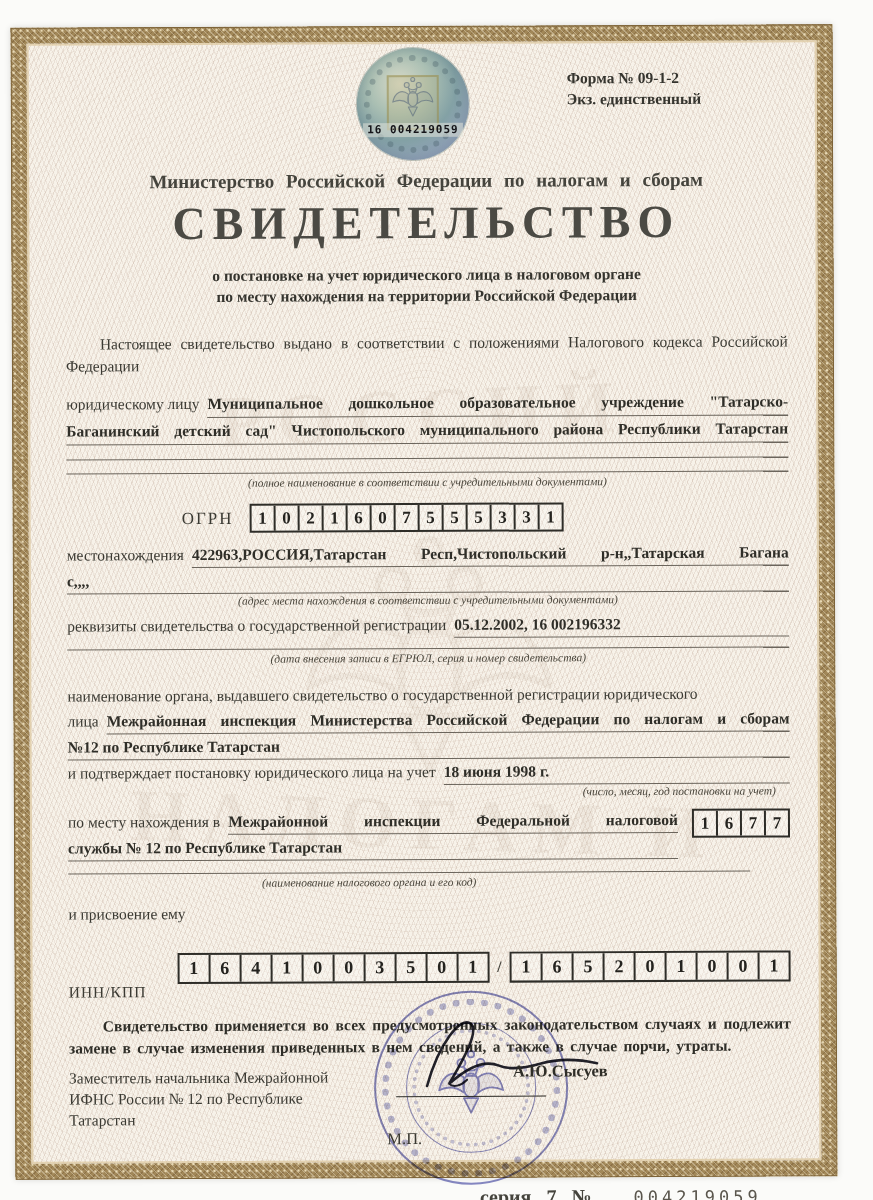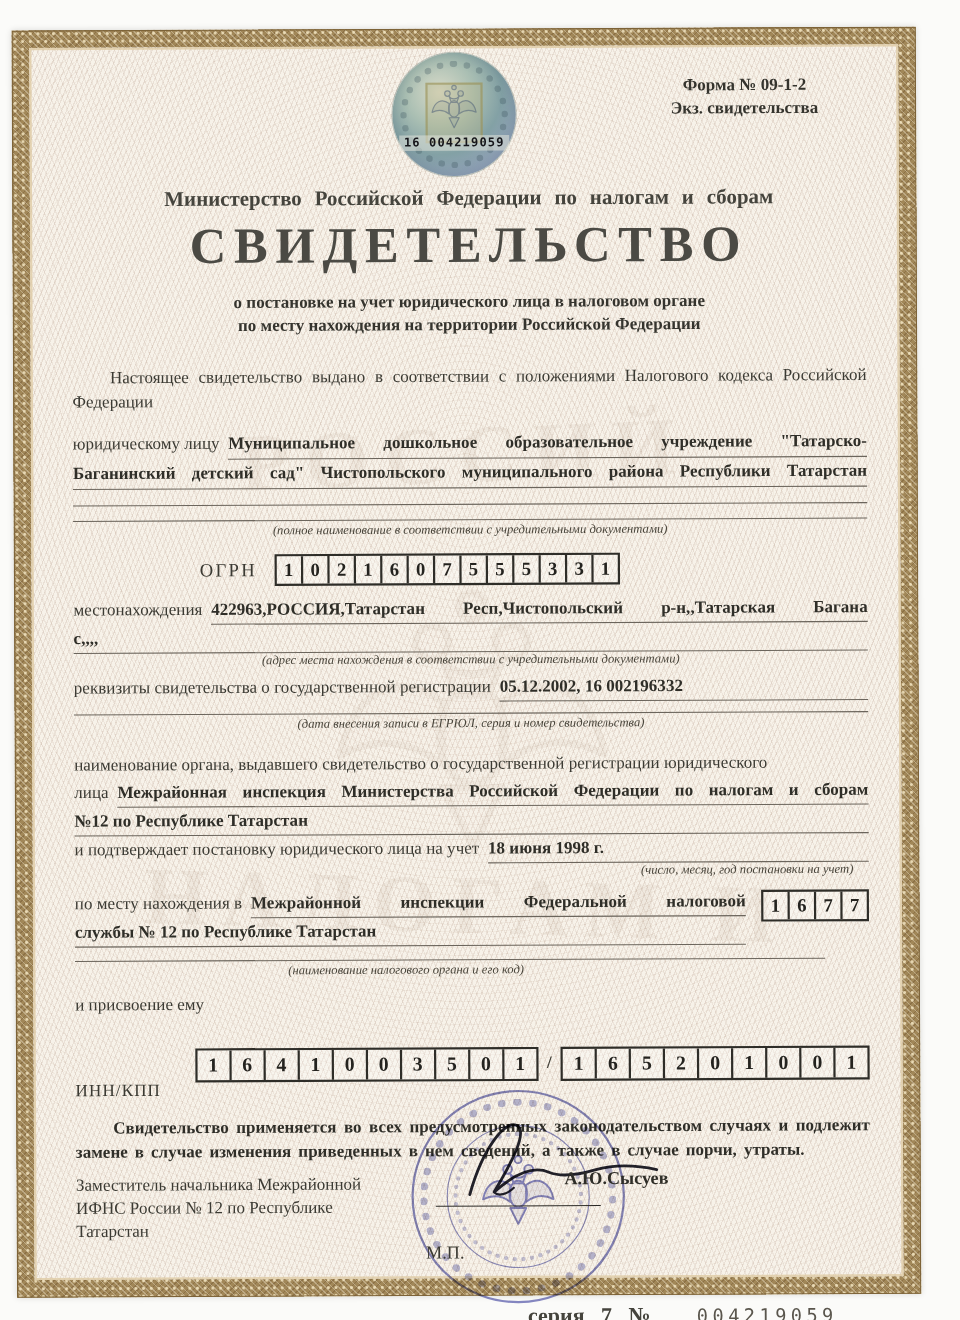--- a/index.html
+++ b/index.html
@@ -34,21 +34,21 @@
     position:absolute;left:0;right:0;text-align:center;
     font-weight:700;color:rgba(140,110,90,.07);letter-spacing:14px;
     pointer-events:none;user-select:none;
   }
   .wm1{top:330px;font-size:74px;transform:rotate(-2deg);}
   .wm2{top:740px;font-size:74px;transform:rotate(2deg);}
   .wm-eagle{position:absolute;left:250px;top:470px;width:300px;height:300px;opacity:.05;color:#7a5c40;}
   .content{position:relative;height:100%;box-sizing:border-box;padding:0 30px 0 38px;font-size:15.5px;line-height:22px;}
 
   .header-area{position:relative;height:120px;}
-  .form-info{position:absolute;right:0;top:26px;width:220px;text-align:center;font-weight:700;font-size:15.5px;line-height:21px;color:#35342e;}
+  .form-info{position:absolute;right:0;top:26px;width:220px;text-align:left;font-weight:700;font-size:15.5px;line-height:21px;color:#35342e;}
   .hologram{
     position:absolute;left:292px;top:6px;width:112px;height:112px;border-radius:50%;
     background:radial-gradient(circle at 38% 32%, #d8dac8 0%, #aabfb3 30%, #83a1a5 55%, #93a3ba 76%, #b5bfc0 100%);
     box-shadow:0 0 0 1px rgba(120,140,135,.45), inset 0 0 14px rgba(60,90,100,.3);
   }
   .holo-ring{position:absolute;inset:7px;border-radius:50%;border:6px dotted rgba(60,85,95,.3);}
   .holo-square{position:absolute;inset:27px 30px 30px 30px;border:2px solid rgba(150,140,80,.55);background:rgba(190,180,125,.28);}
   .holo-eagle{position:absolute;left:31px;top:22px;width:50px;height:56px;color:#4d5f78;opacity:.55;}
   .holo-serial{
     position:absolute;left:6px;right:6px;bottom:23px;text-align:center;
@@ -153,21 +153,21 @@
         <div class="hologram">
           <div class="holo-ring"></div>
           <div class="holo-square"></div>
           <svg class="holo-eagle" viewBox="0 0 100 100">
               <use href="#eagle"></use>
             </svg>
           <div class="holo-serial">16 004219059</div>
         </div>
         <div class="form-info">
           <div>Форма № 09-1-2</div>
-          <div>Экз. свидетельства</div>
+          <div>Экз. единственный</div>
         </div>
       </div>
 
       <div class="ministry">Министерство Российской Федерации по налогам и сборам</div>
       <div class="main-title">СВИДЕТЕЛЬСТВО</div>
       <div class="subtitle">
         <div>о постановке на учет юридического лица в налоговом органе</div>
         <div>по месту нахождения на территории Российской Федерации</div>
       </div>
 

